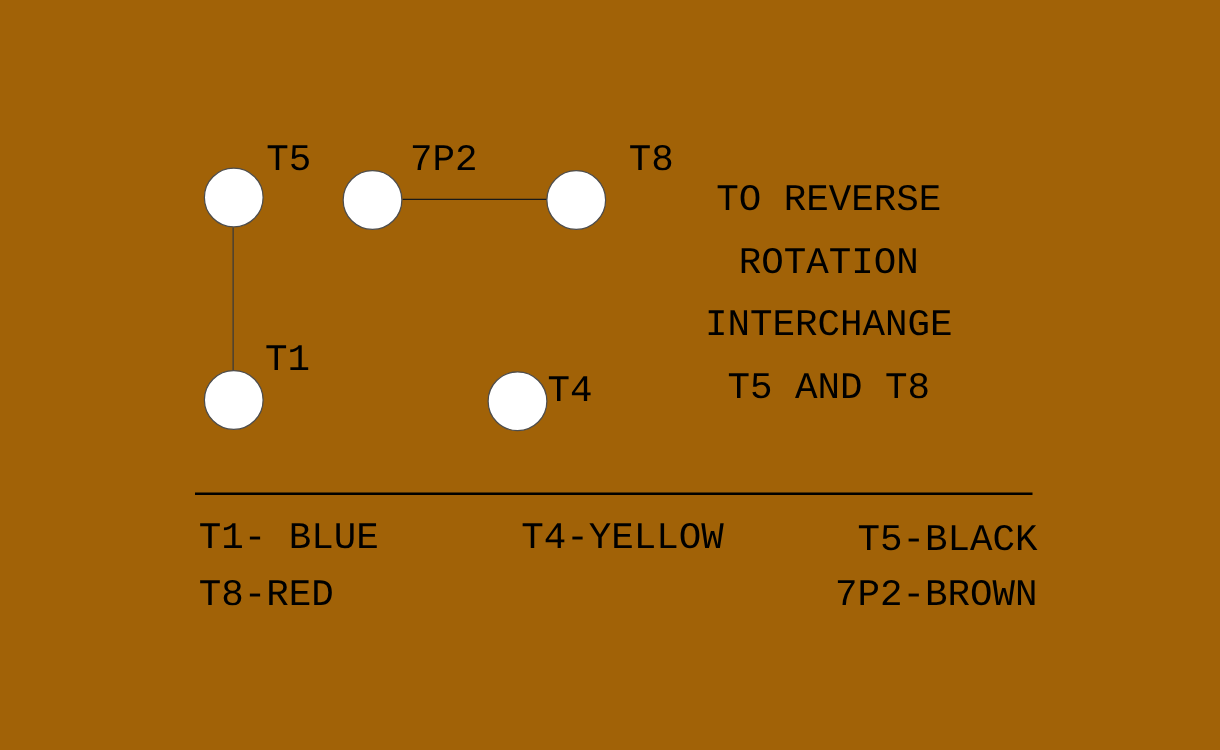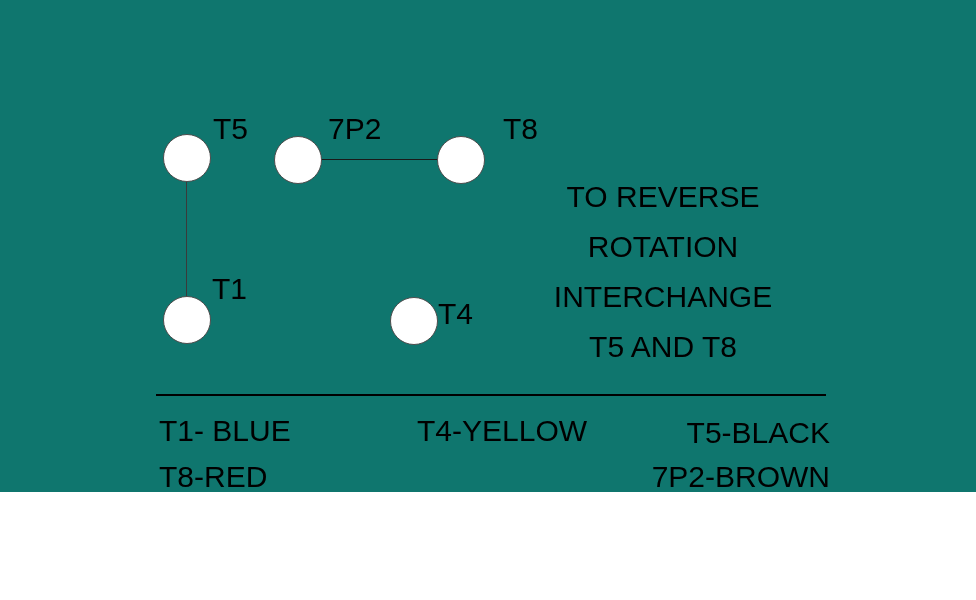--- a/index.html
+++ b/index.html
@@ -1,22 +1,22 @@
 <!DOCTYPE html>
 <html><head>
 <meta charset="utf-8">
 <style>
   html, body { margin: 0; padding: 0; background: #ffffff; }
   .canvas {
     position: relative;
     width: 976px;
-    height: 492px;
-    background: #0f766e;
+    height: 600px;
+    background: #a16207;
     color: #000000;
-    font-family: Liberation Sans, sans-serif;
+    font-family: Liberation Mono, monospace;
     overflow: hidden;
   }
   .circle {
     position: absolute;
     width: 46px;
     height: 46px;
     border: 1px solid #4d4d4d;
     border-radius: 50%;
     background: #ffffff;
     box-sizing: content-box;
@@ -36,21 +36,20 @@
   .wire-h { left: 322px; top: 159px; width: 116px; height: 1px; background: #1a1a1a; }
   .note {
     position: absolute;
     left: 498px;
     top: 136px;
     width: 330px;
     font-size: 30px;
     line-height: 50px;
     text-align: center;
     white-space: nowrap;
-    margin-top: 36px;
   }
   .divider {
     position: absolute;
     left: 156px;
     top: 394px;
     width: 670px;
     height: 2px;
     background: #000000;
   }
   

